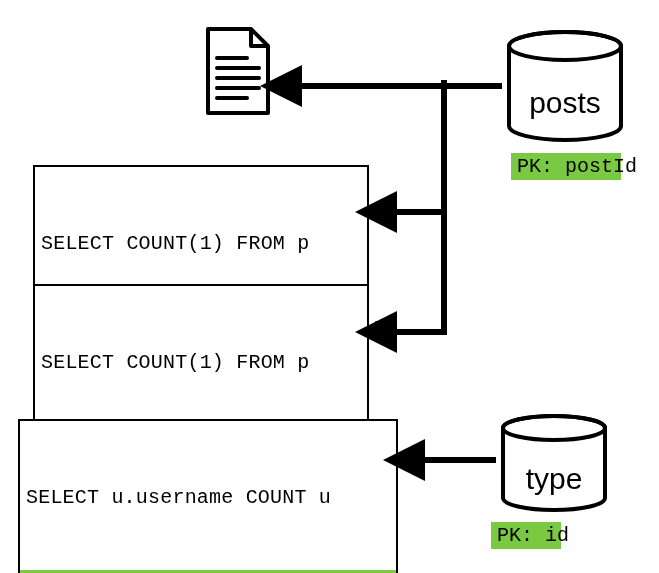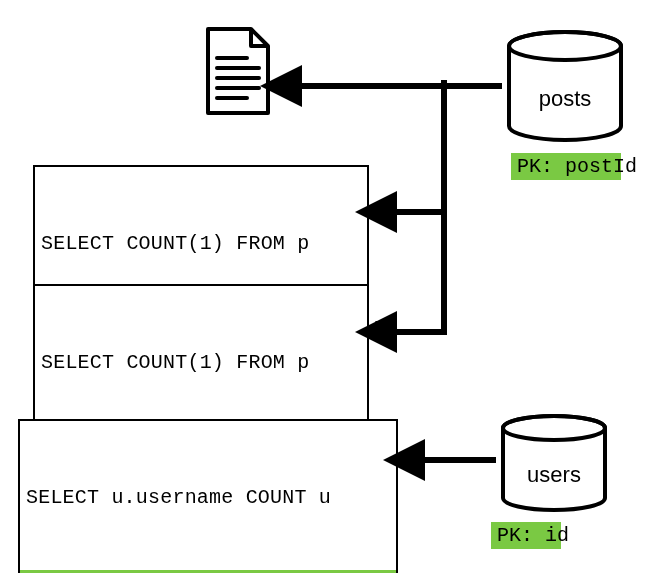--- a/index.html
+++ b/index.html
@@ -43,21 +43,21 @@
   }
   .db svg {
     overflow: visible;
   }
   .db-label {
     position: absolute;
     left: 0;
     width: 100%;
     text-align: center;
     font-family: "Segoe UI", "Helvetica Neue", Arial, sans-serif;
-    font-size: 22px;
+    font-size: 30px;
   }
   .pk {
     position: absolute;
     background: #7ac943;
     padding: 2px 6px;
     font-family: "Consolas", "Menlo", "Courier New", monospace;
     font-size: 20px;
     text-align: center;
     white-space: nowrap;
   }
@@ -100,21 +100,21 @@
     <div class="db-label" style="top:56px;">posts</div>
   </div>
   <div class="pk" style="left:511px; top:153px; width:110px;">PK: postId</div>
 
   <div class="db" style="left:499px; top:414px; width:110px;">
     <svg width="110" height="98" viewBox="0 0 110 98">
       <ellipse cx="55" cy="14" rx="51" ry="12" fill="#fff" stroke="#000" stroke-width="4"></ellipse>
       <path d="M4 14 V84 A51 12 0 0 0 106 84 V14" fill="#fff" stroke="#000" stroke-width="4"></path>
       <ellipse cx="55" cy="14" rx="51" ry="12" fill="none" stroke="#000" stroke-width="4"></ellipse>
     </svg>
-    <div class="db-label" style="top:48px;">users</div>
+    <div class="db-label" style="top:48px;">type</div>
   </div>
   <div class="pk" style="left:491px; top:522px; width:70px;">PK: id</div>
 
   <div class="sqlbox" style="left:33px; top:165px; width:336px;">
     <span class="ln">SELECT COUNT(1) FROM p</span>
     <span class="hl">WHERE p.postId = '&lt;post-id&gt;'</span>
     <span class="ln">AND p.type = 'comment'</span>
   </div>
 
   <div class="sqlbox" style="left:33px; top:284px; width:336px;">

